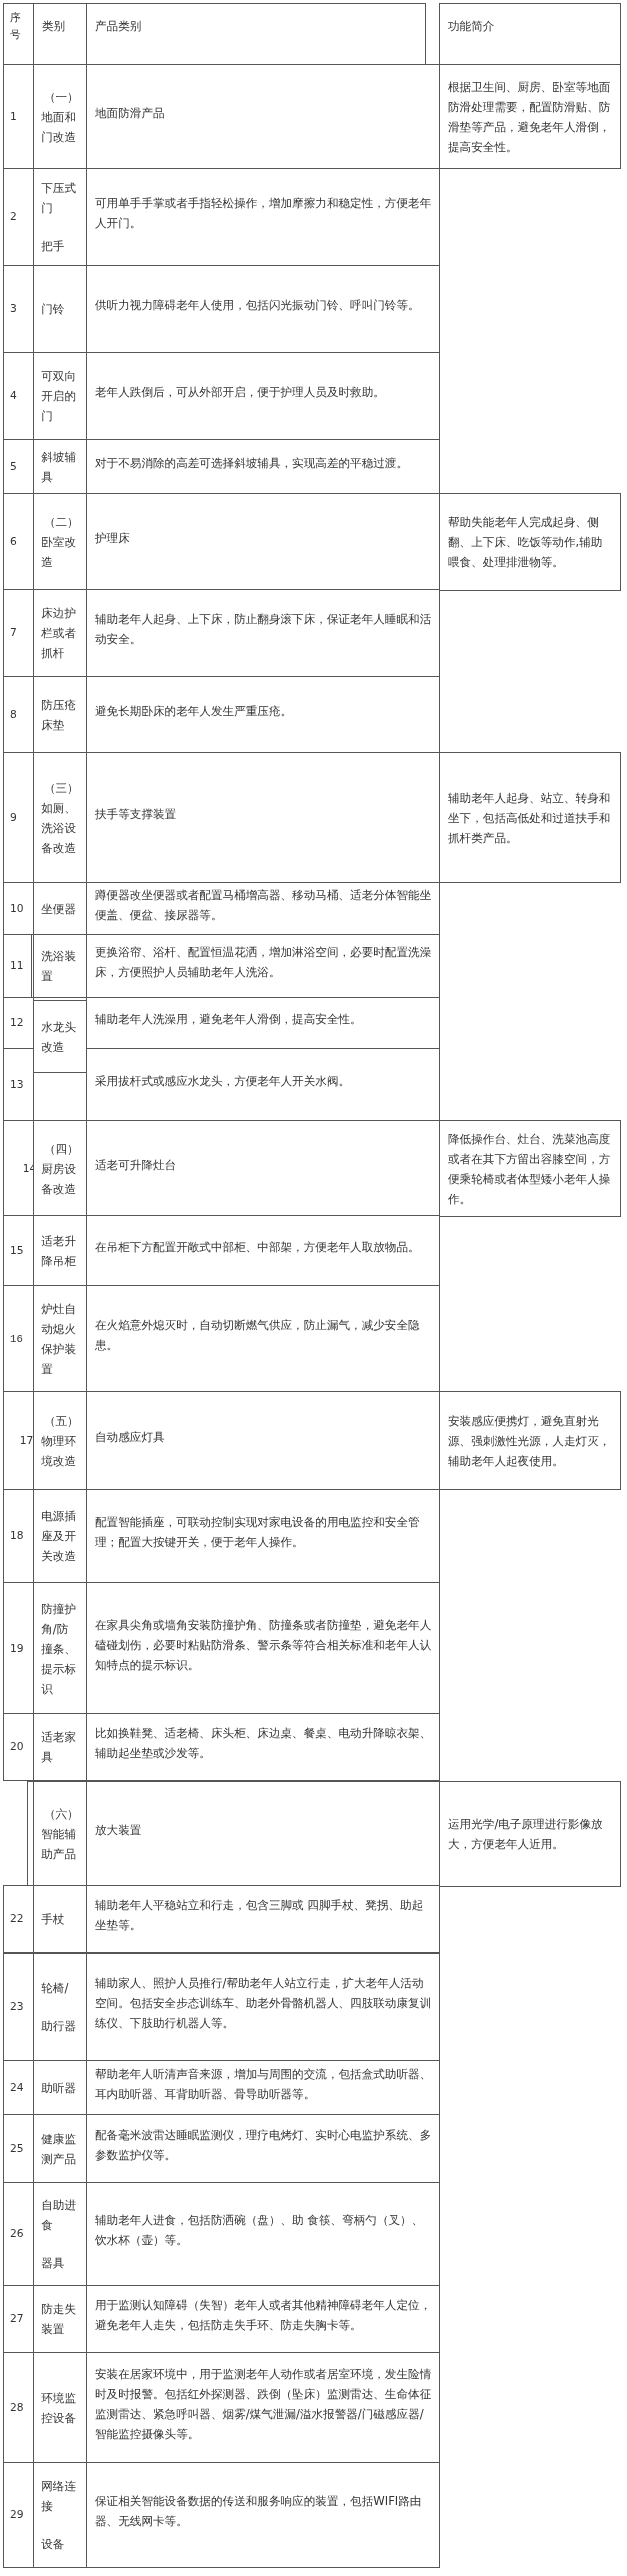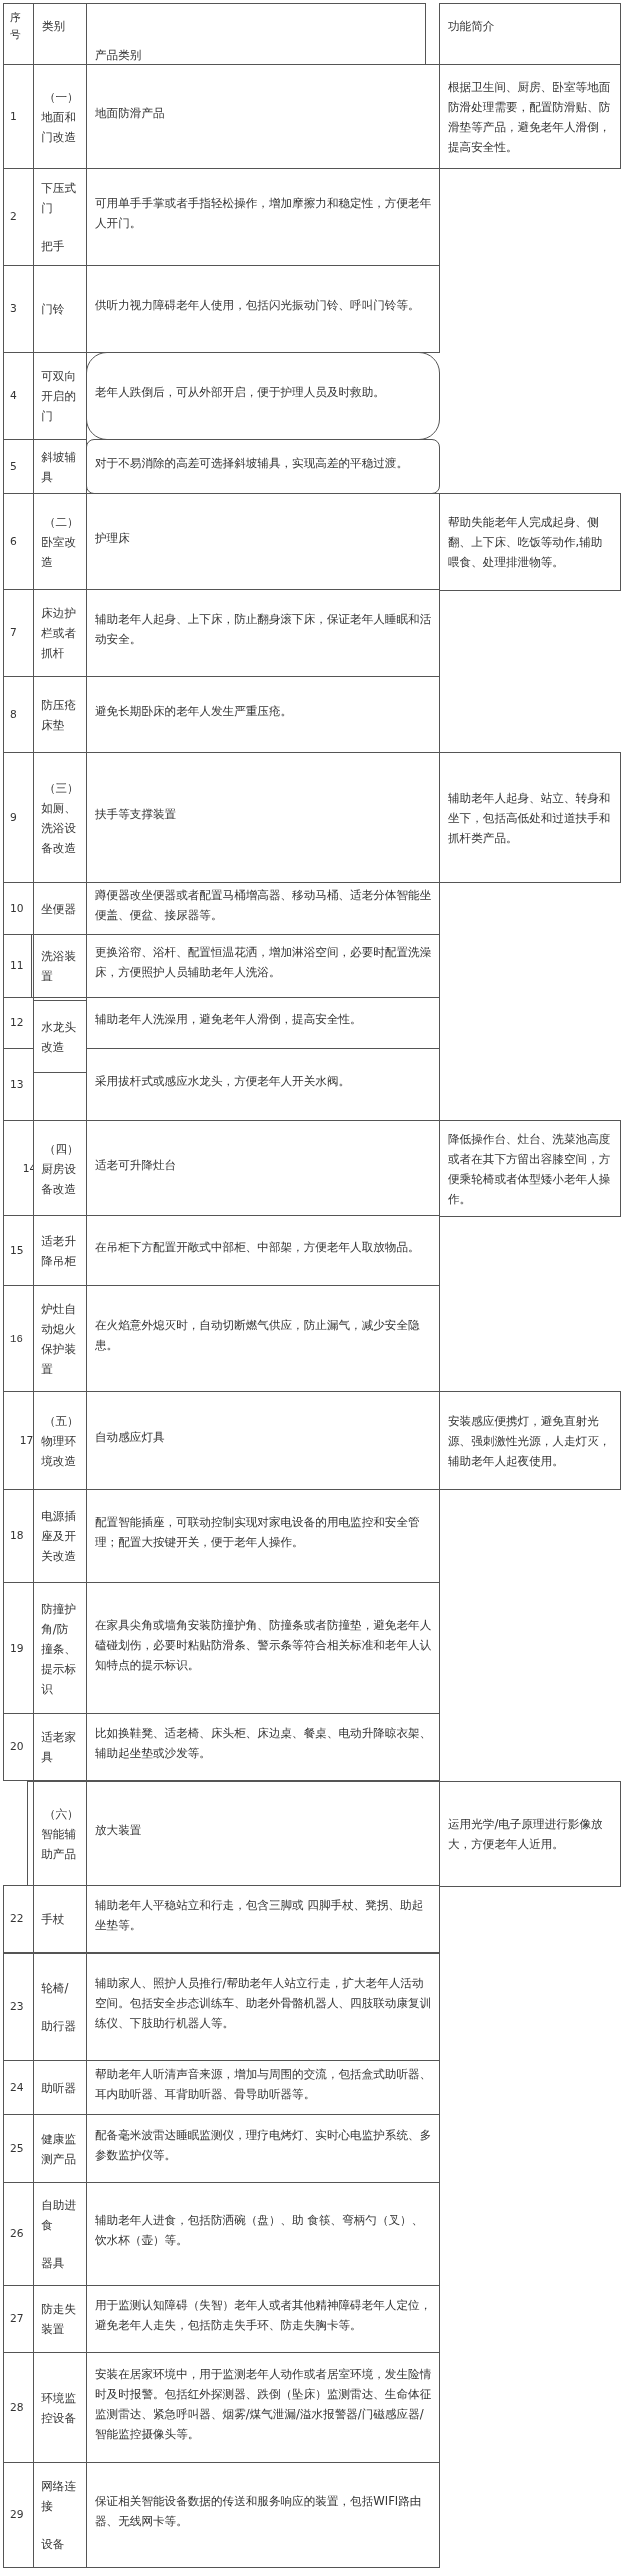--- a/index.html
+++ b/index.html
@@ -36,21 +36,21 @@
 <body>
 
 <div class="tbl">
 
   <div class="cell hdr num" style="left:2.7px;top:2.7px;width:31px;height:63px;">
     <div class="inner" style="width:12.5px;">序号</div>
   </div>
   <div class="cell hdr" style="left:33px;top:2.7px;width:54px;height:63px;padding-left:8px;">
     <div class="inner">类别</div>
   </div>
-  <div class="cell hdr" style="left:86px;top:2.7px;width:340px;height:63px;padding-left:8px;align-items:flex-end;">
+  <div class="cell hdr" style="left:86px;top:2.7px;width:340px;height:63px;padding-left:8px;">
     <div class="inner">产品类别</div>
   </div>
   <div class="cell hdr" style="left:439px;top:2.7px;width:182px;height:63px;padding-left:8px;">
     <div class="inner">功能简介</div>
   </div>
   <div id="rows">
       <div class="cell num" style="left: 2.7px; top: 64px; width: 31px; height: 105px;">1</div>
       <div class="cell cat" style="left: 33px; top: 64px; width: 54px; height: 105px;">
         <div class="inner">
           <span class="line roman">（一）</span>
@@ -85,31 +85,31 @@
         <div class="inner">供听力视力障碍老年人使用，包括闪光振动门铃、呼叫门铃等。</div>
       </div>
       <div class="cell num" style="left: 2.7px; top: 352px; width: 31px; height: 88px;">4</div>
       <div class="cell cat" style="left: 33px; top: 352px; width: 54px; height: 88px;">
         <div class="inner">
           <span class="line">可双向</span>
           <span class="line">开启的</span>
           <span class="line">门</span>
         </div>
       </div>
-      <div class="cell prod" style="left: 86px; top: 352px; width: 354px; height: 88px; border-radius: 21px;">
+      <div class="cell prod" style="left: 86px; top: 352px; width: 354px; height: 88px;">
         <div class="inner">老年人跌倒后，可从外部开启，便于护理人员及时救助。</div>
       </div>
       <div class="cell num" style="left: 2.7px; top: 439px; width: 31px; height: 55px;">5</div>
       <div class="cell cat" style="left: 33px; top: 439px; width: 54px; height: 55px;">
         <div class="inner">
           <span class="line">斜坡辅</span>
           <span class="line">具</span>
         </div>
       </div>
-      <div class="cell prod" style="left: 86px; top: 439px; width: 354px; height: 55px; border-radius: 8px;">
+      <div class="cell prod" style="left: 86px; top: 439px; width: 354px; height: 55px;">
         <div class="inner">对于不易消除的高差可选择斜坡辅具，实现高差的平稳过渡。</div>
       </div>
       <div class="cell num" style="left: 2.7px; top: 493px; width: 31px; height: 98px;">6</div>
       <div class="cell cat" style="left: 33px; top: 493px; width: 54px; height: 98px;">
         <div class="inner">
           <span class="line roman">（二）</span>
           <span class="line">卧室改</span>
           <span class="line">造</span>
         </div>
       </div>

